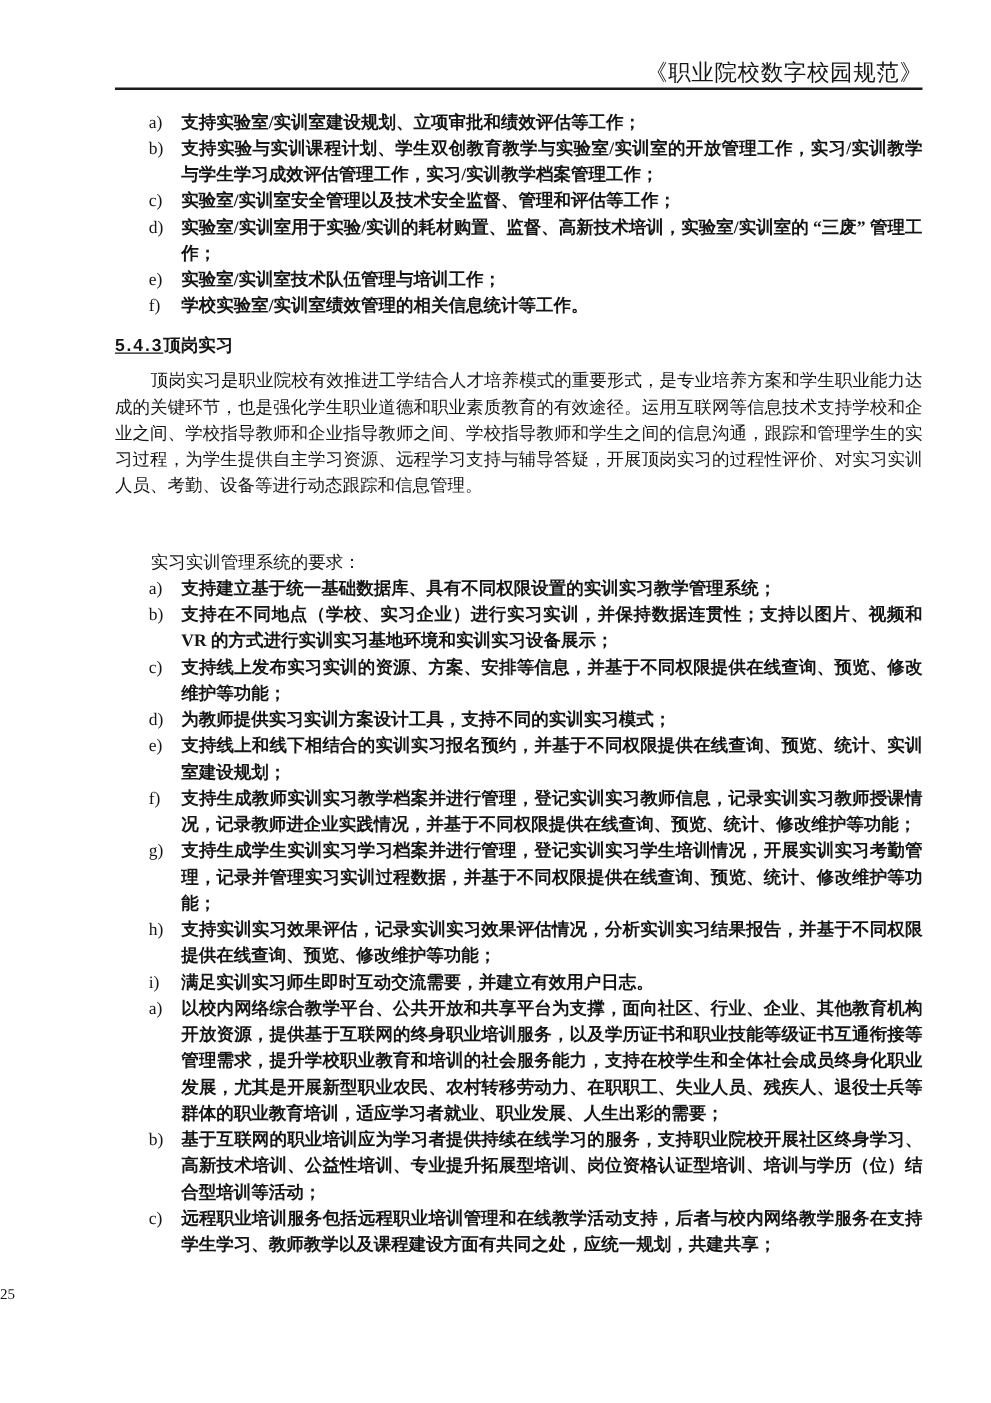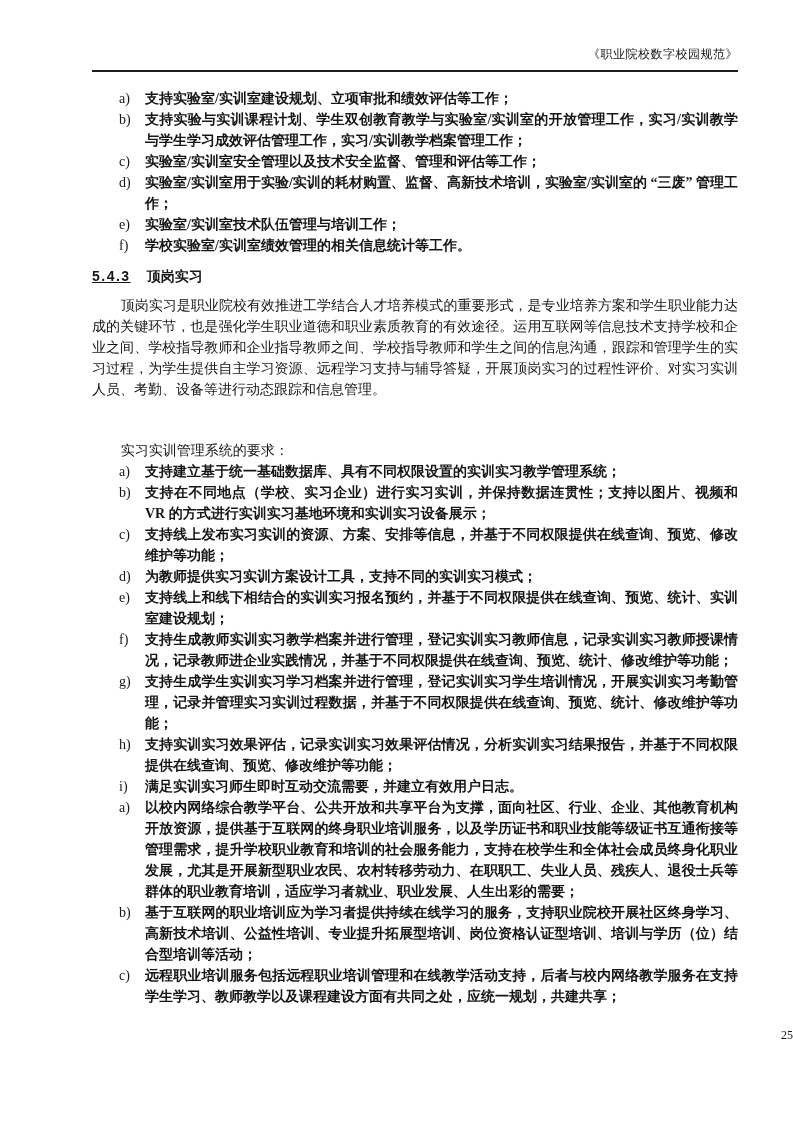--- a/index.html
+++ b/index.html
@@ -12,21 +12,21 @@
     font-family: "Liberation Serif", "DejaVu Serif", serif;
     color: #151515;
     overflow: hidden;
   }
   .running-head {
     position: absolute;
     top: 46px;
     left: 92px;
     width: 646px;
     text-align: right;
-    font-size: 12px;
+    font-size: 18px;
     letter-spacing: 0.5px;
   }
   .head-rule {
     position: absolute;
     top: 70px;
     left: 92px;
     width: 646px;
     height: 0;
     border-top: 2px solid #1c1c1c;
   }
@@ -46,29 +46,29 @@
     text-align: left;
   }
   .li-text { flex: 1; text-align: justify; font-weight: bold; }
   .sec-heading {
     font-family: "Liberation Sans", "DejaVu Sans", sans-serif;
     font-weight: bold;
     font-size: 14px;
     margin: 10px 0 8px 0;
     text-align: left;
   }
-  .sec-num { margin-right: 16px; letter-spacing: 1.5px; text-decoration: underline; }
+  .sec-num { letter-spacing: 1.5px; text-decoration: underline; }
   .para { text-indent: 2.05em; }
   .intro-line { text-indent: 2.05em; margin-top: 40px; }
   .page-number {
     position: absolute;
     top: 1028px;
     left: 0;
     width: 100%;
-    text-align: right;
+    text-align: left;
     font-size: 12px;
   }
 </style>
 </head>
 <body>
 
 <div class="page">
 
   <div class="running-head">
     <span>《职业院校数字校园规范》</span>

